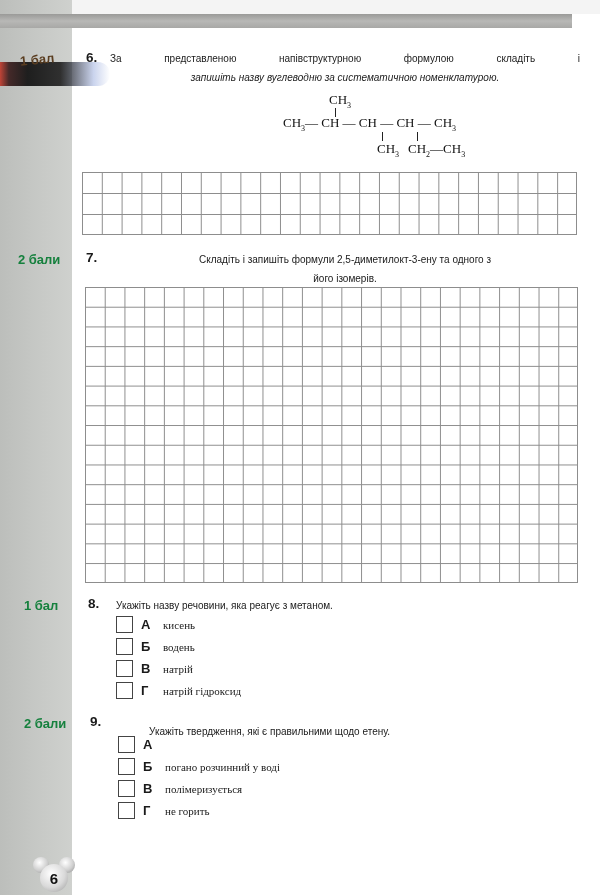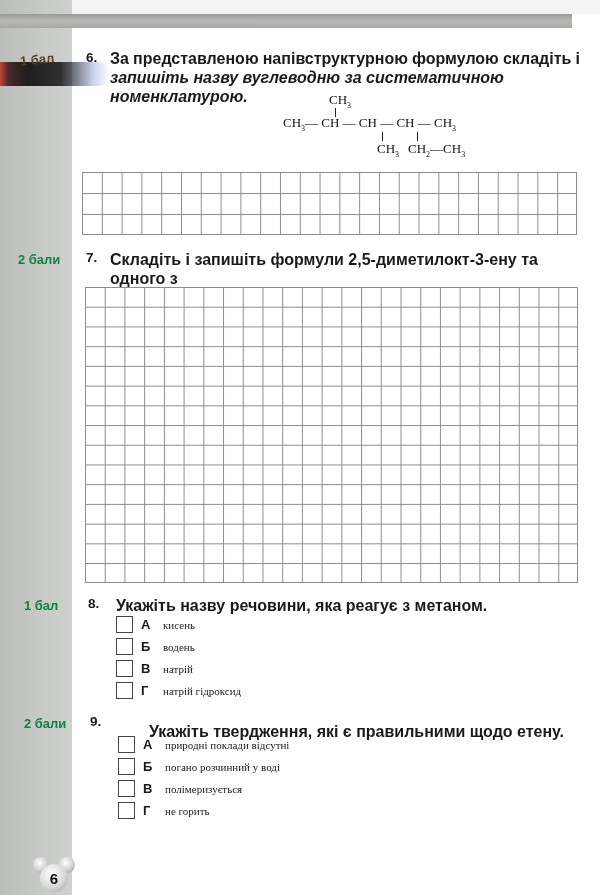--- a/index.html
+++ b/index.html
@@ -20,21 +20,21 @@
     .top-white { position: absolute; left: 72px; top: 0; width: 528px; height: 14px; background: #f4f4f4; }
     .glare {
       position: absolute; left: 0; top: 62px; width: 110px; height: 24px;
       background: linear-gradient(90deg, #c0392b 0%, #3a1c1c 8%, #101010 25%, #222 55%, rgba(90,120,200,0.35) 85%, rgba(255,255,255,0) 100%);
       border-radius: 0 14px 14px 0; opacity: 0.92;
     }
     .points {
       position: absolute; left: 18px; font-weight: bold; font-size: 13px; color: #15803d;
     }
     .qnum { position: absolute; font-weight: bold; font-size: 13.5px; }
-    .qtext { position: absolute; font-weight: bold; font-size: 16px; line-height: 19px; }
+    .qtext { position: absolute; font-weight: normal; font-size: 10px; line-height: 19px; text-align: center; }
     .q6text { left: 110px; top: 49px; width: 470px; }
     .q6line1 { display: flex; justify-content: space-between; }
     .q6line2 { font-style: italic; }
     .formula {
       position: absolute; left: 272px; top: 92px; width: 200px; height: 70px;
       font-family: "Liberation Serif", serif; font-size: 13px; color: #111; margin-left: 11px;
     }
     .formula span { position: absolute; white-space: nowrap; }
     .formula sub { font-size: 8px; }
     .bond-v { position: absolute; width: 1px; height: 9px; background: #222; }
@@ -136,21 +136,20 @@
   <span class="otext">натрій гідроксид</span>
 </div>
 
 <div class="points" style="top:716px; left:24px;">2 бали</div>
 <div class="qnum" style="left:90px; top:714px;">9.</div>
 <div class="qtext" style="left:117px; top:722px;margin-left:32px;">Укажіть твердження, які є правильними щодо етену.</div>
 
 <div class="option" style="left:118px; top:735px;">
   <div class="box"></div>
   <span class="letter">А</span>
-  <span class="otext">природні поклади відсутні</span>
 </div>
 <div class="option" style="left:118px; top:757px;">
   <div class="box"></div>
   <span class="letter">Б</span>
   <span class="otext">погано розчинний у воді</span>
 </div>
 <div class="option" style="left:118px; top:779px;">
   <div class="box"></div>
   <span class="letter">В</span>
   <span class="otext">полімеризується</span>

